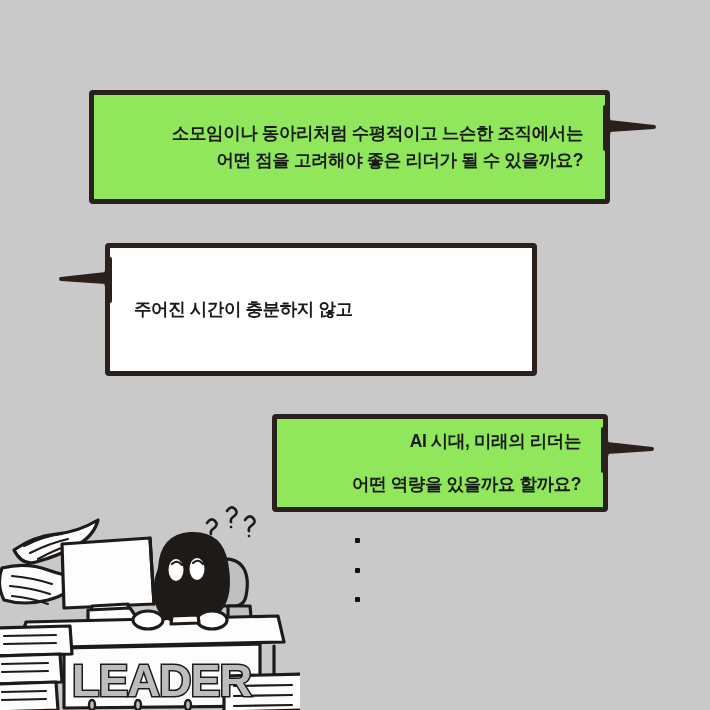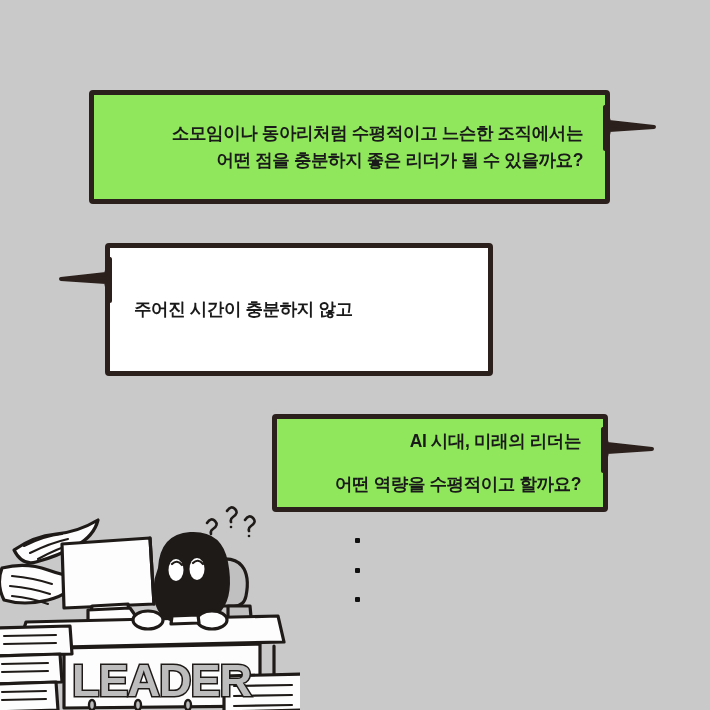--- a/index.html
+++ b/index.html
@@ -91,36 +91,36 @@
   .blob  { fill: #1e1a18; }
   .white-fill { fill: #ffffff; }
 </style>
 </head>
 <body style="background: rgb(201, 201, 201);">
 
 <div id="stage" style="background: rgb(201, 201, 201);">
 
   <div class="bubble green align-right" style="left: 89px; top: 90px; width: 521px; height: 114px; background: rgb(144, 231, 91); border-color: rgb(43, 32, 28);">
     <div class="line" style="color: rgb(26, 26, 26);">소모임이나 동아리처럼 수평적이고 느슨한 조직에서는</div>
-    <div class="line" style="color: rgb(26, 26, 26);">어떤 점을 충분하지 좋은 리더가 될 수 있을까요?</div>
+    <div class="line" style="color: rgb(26, 26, 26);">어떤 점을 고려해야 좋은 리더가 될 수 있을까요?</div>
   </div>
   <svg class="tail" style="left:602px; top:104px;" width="56" height="48" viewBox="0 0 56 48">
     <path d="M3 3 L3 45 L7 26 L52 23 L7 18 Z" fill="#2b201c" stroke="#2b201c" stroke-width="4" stroke-linejoin="round"></path>
   </svg>
 
-  <div class="bubble white align-left" style="left: 105px; top: 243px; width: 388px; height: 133px; padding: 10px 24px; background: rgb(255, 255, 255); border-color: rgb(43, 32, 28);">
+  <div class="bubble white align-left" style="left: 105px; top: 243px; width: 432px; height: 133px; padding: 10px 24px; background: rgb(255, 255, 255); border-color: rgb(43, 32, 28);">
     <div class="line" style="color: rgb(26, 26, 26);">주어진 시간이 충분하지 않고</div>
   </div>
   <svg class="tail" style="left:57px; top:256px;" width="56" height="48" viewBox="0 0 56 48">
     <path d="M53 3 L53 45 L49 26 L4 23 L49 18 Z" fill="#2b201c" stroke="#2b201c" stroke-width="4" stroke-linejoin="round"></path>
   </svg>
 
   <div class="bubble green align-right" style="left: 272px; top: 414px; width: 336px; height: 98px; background: rgb(144, 231, 91); border-color: rgb(43, 32, 28); gap: 16px;">
     <div class="line" style="color: rgb(26, 26, 26);">AI 시대, 미래의 리더는</div>
-    <div class="line" style="color: rgb(26, 26, 26);">어떤 역량을 수평적이고 할까요?</div>
+    <div class="line" style="color: rgb(26, 26, 26);">어떤 역량을 있을까요 할까요?</div>
   </div>
   <svg class="tail" style="left:600px; top:426px;" width="56" height="48" viewBox="0 0 56 48">
     <path d="M3 3 L3 45 L7 26 L52 23 L7 18 Z" fill="#2b201c" stroke="#2b201c" stroke-width="4" stroke-linejoin="round"></path>
   </svg>
 
   <div id="ellipsis">
     <span class="dot"></span>
     <span class="dot"></span>
     <span class="dot"></span>
   </div>

